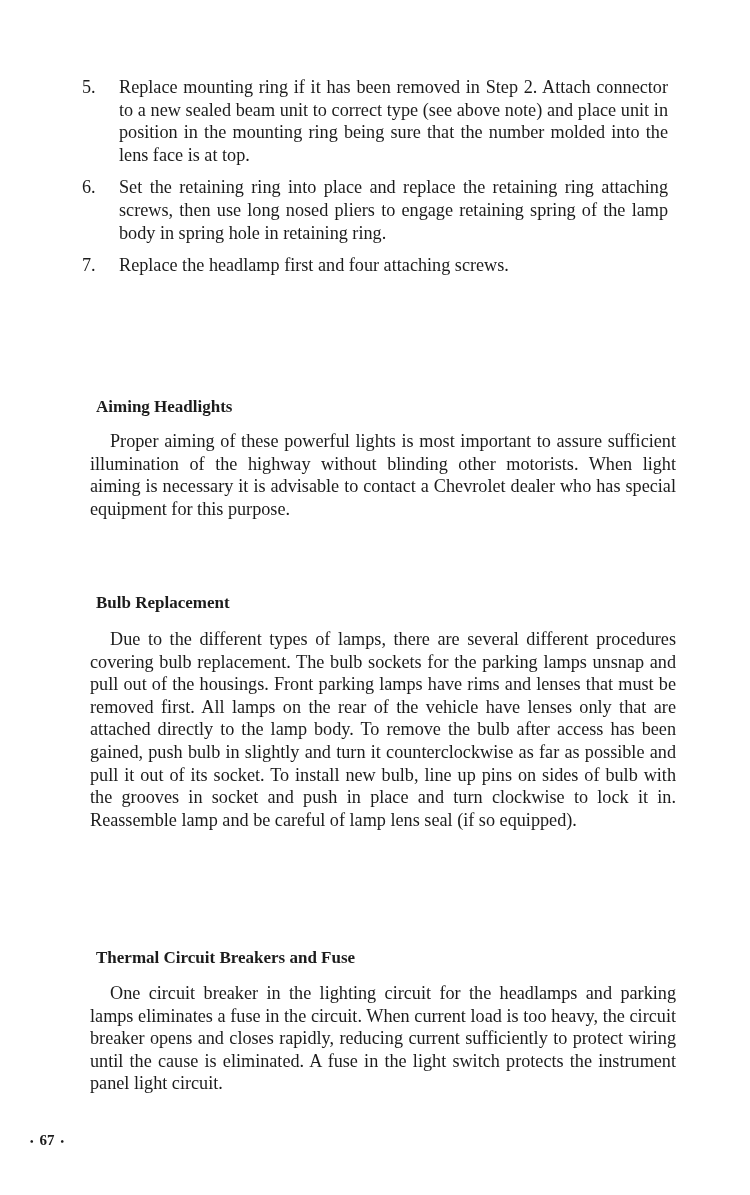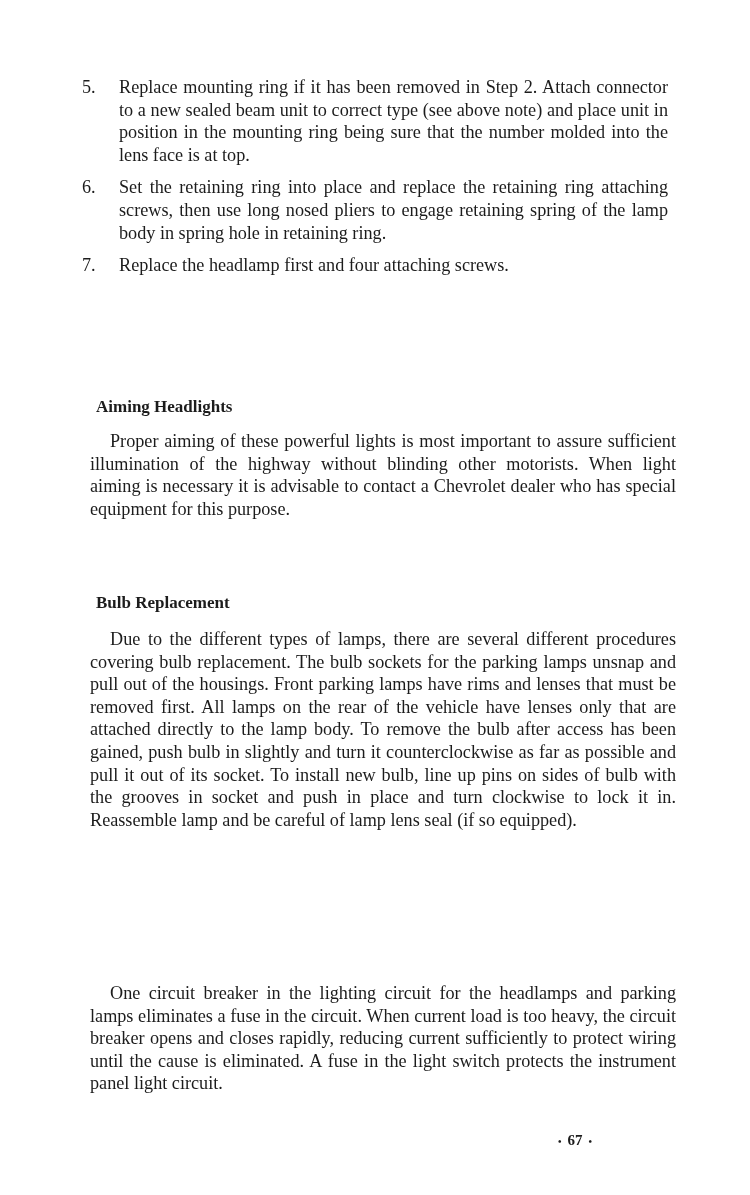--- a/index.html
+++ b/index.html
@@ -54,23 +54,24 @@
       line-height: 22.6px;
       text-align: justify;
       text-indent: 20px;
       margin: 8px;
     }
     .footer {
       position: absolute;
       left: 0;
       width: 598px;
       top: 1132px;
-      text-align: right;
+      text-align: left;
       font-size: 15px;
       font-weight: bold;
+      padding-left: 24px;
     }
     .footer .dot {
       font-size: 10px;
       vertical-align: middle;
       margin: 0 6px;
     }
   </style>
 </head>
 <body>
 
@@ -90,19 +91,20 @@
       <span class="text">Replace the headlamp first and four attaching screws.</span>
     </div>
   </div>
 
   <h2 class="heading" style="top:306px;">Aiming Headlights</h2>
   <p class="para" style="top:346px;">Proper aiming of these powerful lights is most important to assure sufficient illumination of the highway without blinding other motorists. When light aiming is necessary it is advisable to contact a Chevrolet dealer who has special equipment for this purpose.</p>
 
   <h2 class="heading" style="top:502px;">Bulb Replacement</h2>
   <p class="para" style="top:544px;">Due to the different types of lamps, there are several different procedures covering bulb replacement. The bulb sockets for the parking lamps unsnap and pull out of the housings. Front parking lamps have rims and lenses that must be removed first. All lamps on the rear of the vehicle have lenses only that are attached directly to the lamp body. To remove the bulb after access has been gained, push bulb in slightly and turn it counterclockwise as far as possible and pull it out of its socket. To install new bulb, line up pins on sides of bulb with the grooves in socket and push in place and turn clockwise to lock it in. Reassemble lamp and be careful of lamp lens seal (if so equipped).</p>
 
+  <h2 class="heading" style="top:857px;">Thermal Circuit Breakers and Fuse</h2>
   <p class="para" style="top:898px;">One circuit breaker in the lighting circuit for the headlamps and parking lamps eliminates a fuse in the circuit. When current load is too heavy, the circuit breaker opens and closes rapidly, reducing current sufficiently to protect wiring until the cause is eliminated. A fuse in the light switch protects the instrument panel light circuit.</p>
 
 </div>
 
 <div class="footer">
   <span class="dot">•</span><span>67</span><span class="dot">•</span>
 </div>
 
 </body></html>

